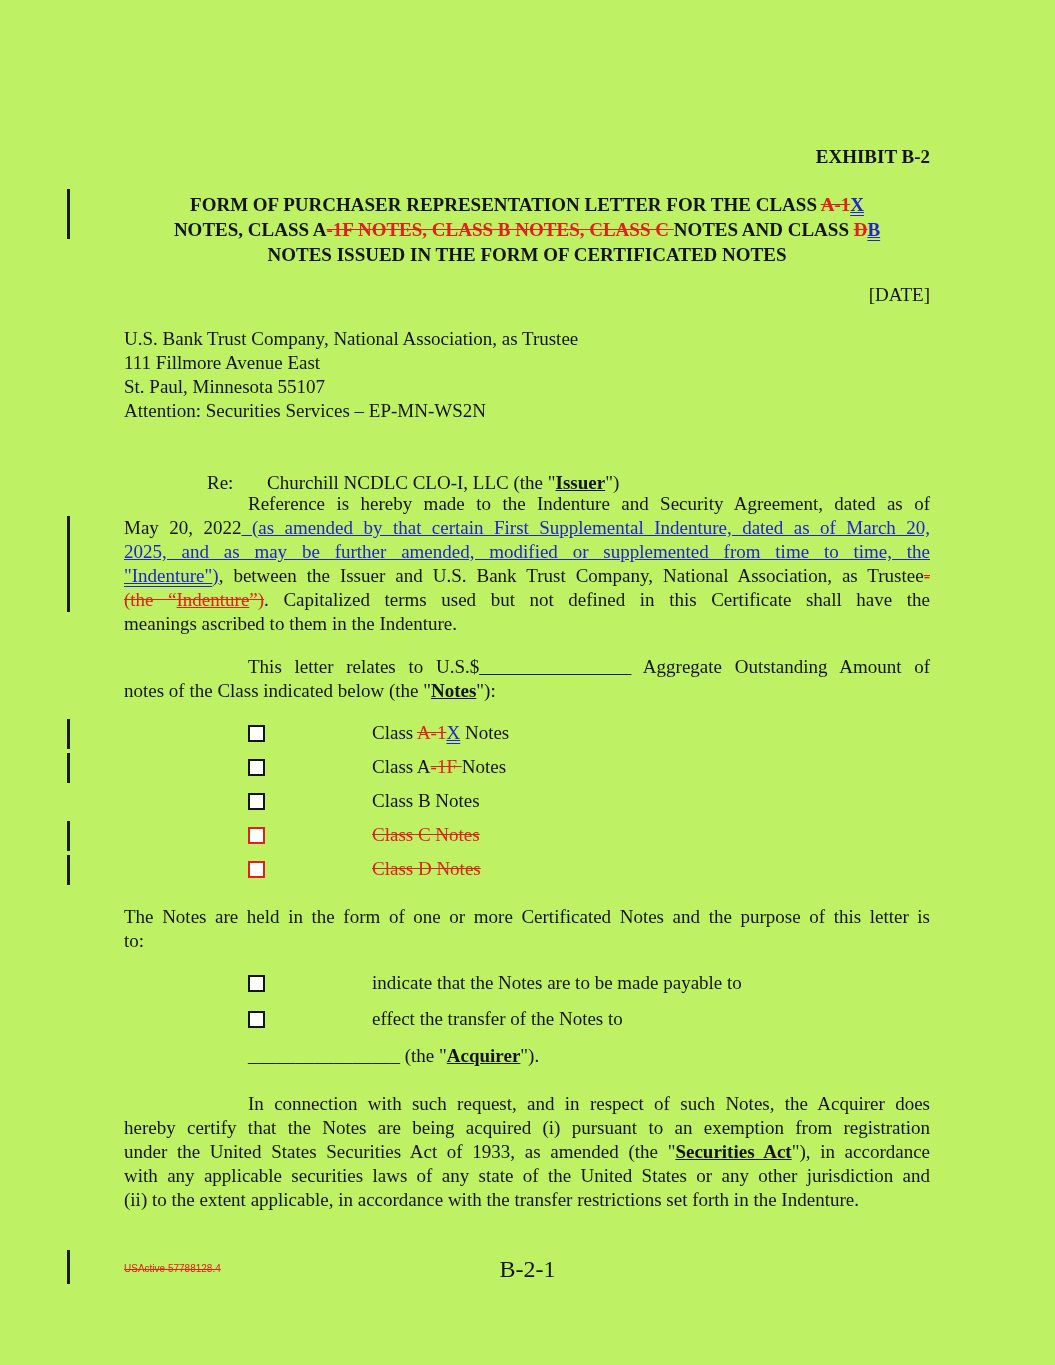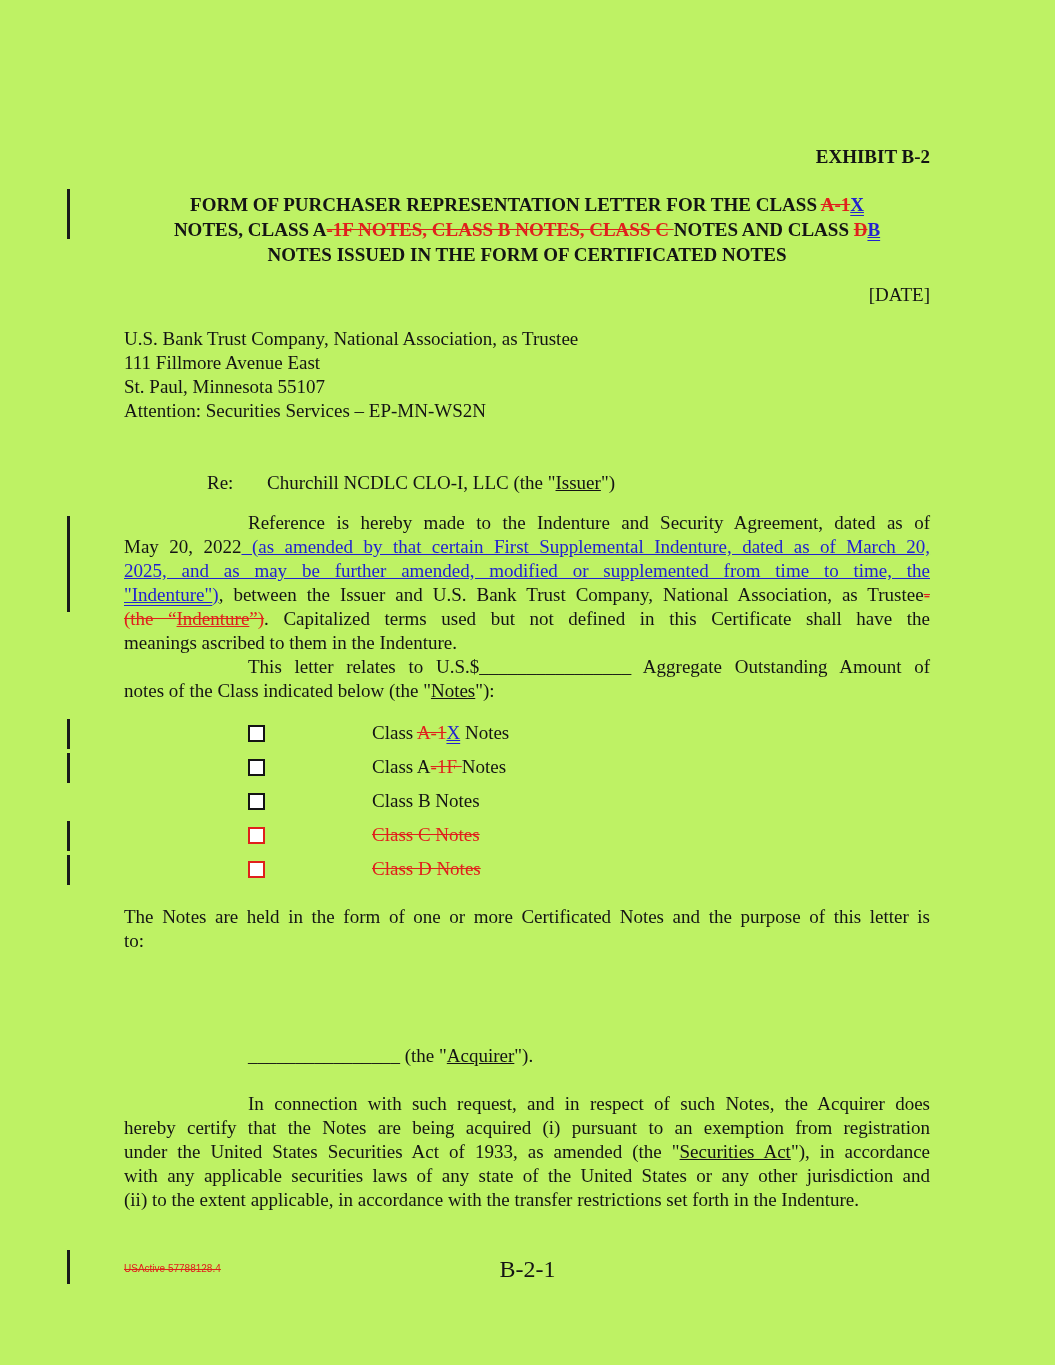--- a/index.html
+++ b/index.html
@@ -15,21 +15,21 @@
     font-family:"Liberation Serif","DejaVu Serif",serif;
     font-size:19px;
     color:var(--ink);
     overflow:hidden;
   }
   
   .s-del{color:var(--red);text-decoration:line-through;}
   .s-ins{color:var(--blue);text-decoration:underline;}
   .s-ins2{color:var(--blue);text-decoration:underline;text-decoration-style:double;}
   .s-delu{color:var(--red);text-decoration:underline line-through;}
-  .s-u{text-decoration:underline;}
+  .s-u{text-decoration:underline;font-weight:bold;}
 
   .abs{position:absolute;}
   .para{position:absolute;left:124px;width:806px;}
   .jline{text-align:justify;text-align-last:justify;white-space:pre-wrap;line-height:24px;}
   .lline{text-align:left;white-space:pre-wrap;line-height:24px;}
   .indent{text-indent:124px;}
 
   .exhibit{top:146px;right:125px;font-weight:bold;}
   .title{left:124px;top:192px;width:806px;font-weight:bold;}
   .tline{text-align:center;line-height:25px;white-space:pre;}
@@ -85,21 +85,21 @@
     <div>U.S. Bank Trust Company, National Association, as Trustee</div>
     <div>111 Fillmore Avenue East</div>
     <div>St. Paul, Minnesota 55107</div>
     <div>Attention: Securities Services – EP-MN-WS2N</div>
   </div>
 
   <div class="abs re">
     <span class="relabel">Re:</span><span><span>Churchill NCDLC CLO-I, LLC (the "</span><span class="s-u">Issuer</span><span>")</span></span>
   </div>
 
-  <div class="para" style="top:492px;margin-top:19px;">
+  <div class="para" style="top:492px;">
     <div class="jline indent"><span>Reference is hereby made to the Indenture and Security Agreement, dated as of</span></div>
     <div class="jline"><span>May 20, 2022</span><span class="s-ins"> (as amended by that certain First Supplemental Indenture, dated as of March 20,</span></div>
     <div class="jline"><span class="s-ins">2025, and as may be further amended, modified or supplemented from time to time, the</span></div>
     <div class="jline"><span class="s-ins2">"Indenture"</span><span class="s-ins">)</span><span>, between the Issuer and U.S. Bank Trust Company, National Association, as Trustee</span><span class="s-del">-</span></div>
     <div class="jline"><span class="s-del">(the “</span><span class="s-delu">Indenture</span><span class="s-del">”)</span><span>. Capitalized terms used but not defined in this Certificate shall have the</span></div>
     <div class="lline"><span>meanings ascribed to them in the Indenture.</span></div>
   </div>
 
   <div class="para" style="top:655px;">
     <div class="jline indent"><span>This letter relates to U.S.$</span><span>________________</span><span> Aggregate Outstanding Amount of</span></div>
@@ -127,20 +127,30 @@
       <span class="cbx" data-box="red"></span>
       <span class="clabel"><span class="s-del">Class D Notes</span></span>
     </div>
   </div>
 
   <div class="para" style="top:905px;">
     <div class="jline"><span>The Notes are held in the form of one or more Certificated Notes and the purpose of this letter is</span></div>
     <div class="lline"><span>to:</span></div>
   </div>
 
+  <div class="checklist cl2">
+    <div class="crow">
+      <span class="cbx" data-box="black"></span>
+      <span class="clabel"><span>indicate that the Notes are to be made payable to</span></span>
+    </div>
+    <div class="crow">
+      <span class="cbx" data-box="black"></span>
+      <span class="clabel"><span>effect the transfer of the Notes to</span></span>
+    </div>
+  </div>
 
   <div class="abs acquirer"><span>________________</span><span> (the "</span><span class="s-u">Acquirer</span><span>").</span></div>
 
   <div class="para" style="top:1092px;">
     <div class="jline indent"><span>In connection with such request, and in respect of such Notes, the Acquirer does</span></div>
     <div class="jline"><span>hereby certify that the Notes are being acquired (i) pursuant to an exemption from registration</span></div>
     <div class="jline"><span>under the United States Securities Act of 1933, as amended (the "</span><span class="s-u">Securities Act</span><span>"), in accordance</span></div>
     <div class="jline"><span>with any applicable securities laws of any state of the United States or any other jurisdiction and</span></div>
     <div class="lline"><span>(ii) to the extent applicable, in accordance with the transfer restrictions set forth in the Indenture.</span></div>
   </div>

